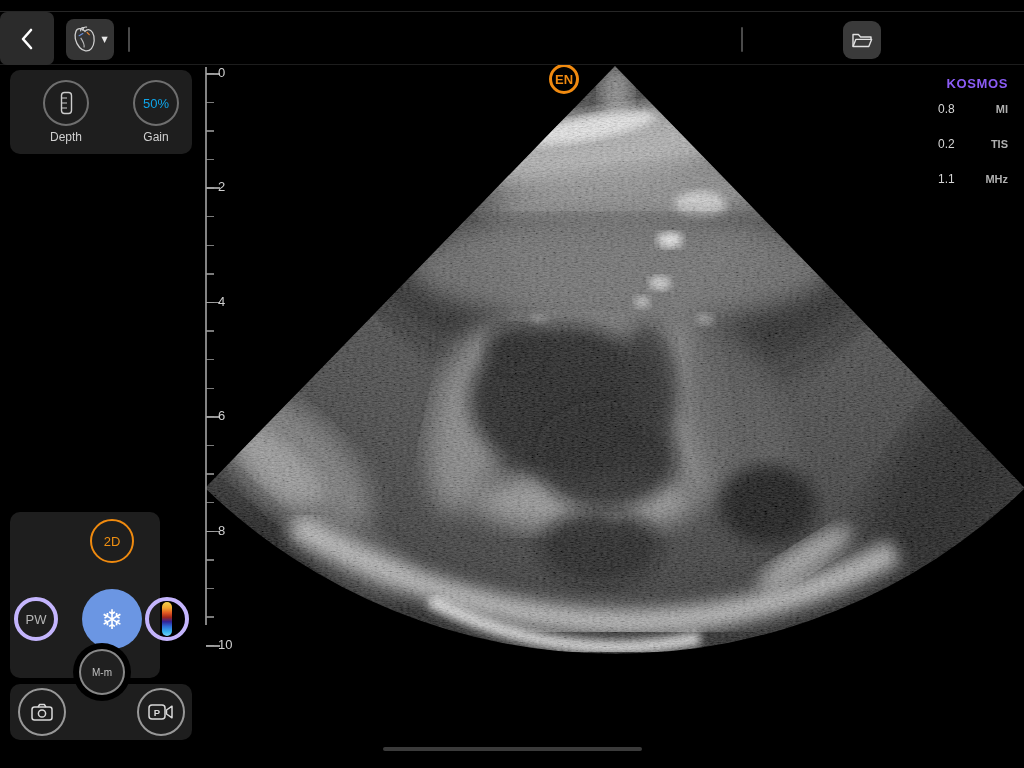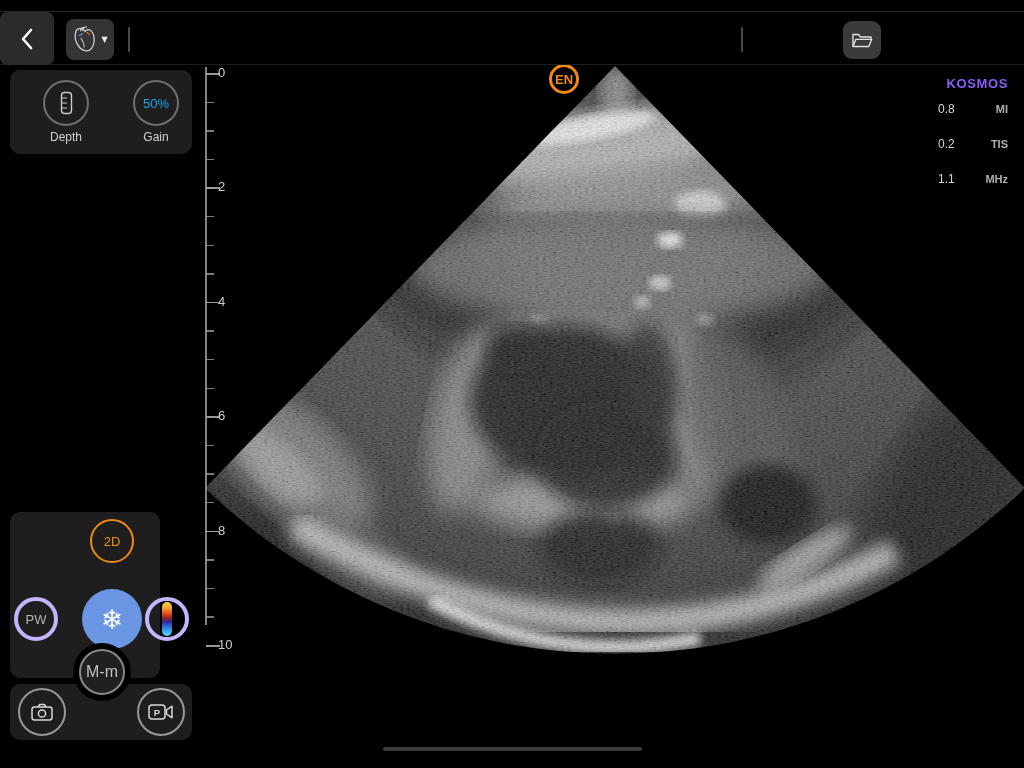--- a/index.html
+++ b/index.html
@@ -50,21 +50,21 @@
   #mode-panel{left:10px;top:512px;width:150px;height:166px;}
   .mode-circle{position:absolute;border:4px solid #c4b5fd;color:#b5b5b5;font-size:13px;}
   #btn-2d{left:80px;top:7px;width:44px;height:44px;border:2.5px solid #ef8a0f;color:#f09012;}
   #btn-pw{left:4px;top:85px;width:44px;height:44px;}
   #btn-freeze{left:72px;top:77px;width:60px;height:60px;border:none;background:#6b96e3;}
   .snowflake{font-family:"DejaVu Sans",sans-serif;font-size:27px;color:#fff;line-height:1;}
   #btn-color{left:135px;top:85px;width:44px;height:44px;}
   .color-bar{width:10px;height:34px;border-radius:5px;
     background:linear-gradient(180deg,#f2d24b 0%,#f0a32e 18%,#e25822 32%,#a0261c 45%,#30259a 58%,#2f6fd8 72%,#37b6f0 88%,#79d4f7 100%);}
   #btn-mm{position:absolute;left:79px;top:649px;width:46px;height:46px;border:2px solid #888;
-          background:#202020;color:#c0c0c0;font-size:16px;z-index:5;box-shadow:0 0 0 6px #000;}
+          background:#202020;color:#c0c0c0;font-size:10px;z-index:5;box-shadow:0 0 0 6px #000;}
 
   #capture-panel{left:10px;top:684px;width:182px;height:56px;}
   .cap-circle{position:absolute;width:48px;height:48px;border:2px solid #989898;top:4px;}
   #btn-photo{left:8px;}
   #btn-video{left:127px;}
 
   
   .home-indicator{position:absolute;left:383px;top:747px;width:259px;height:4px;border-radius:2px;
                   background:#3a3a3a;cursor:pointer;}
 

